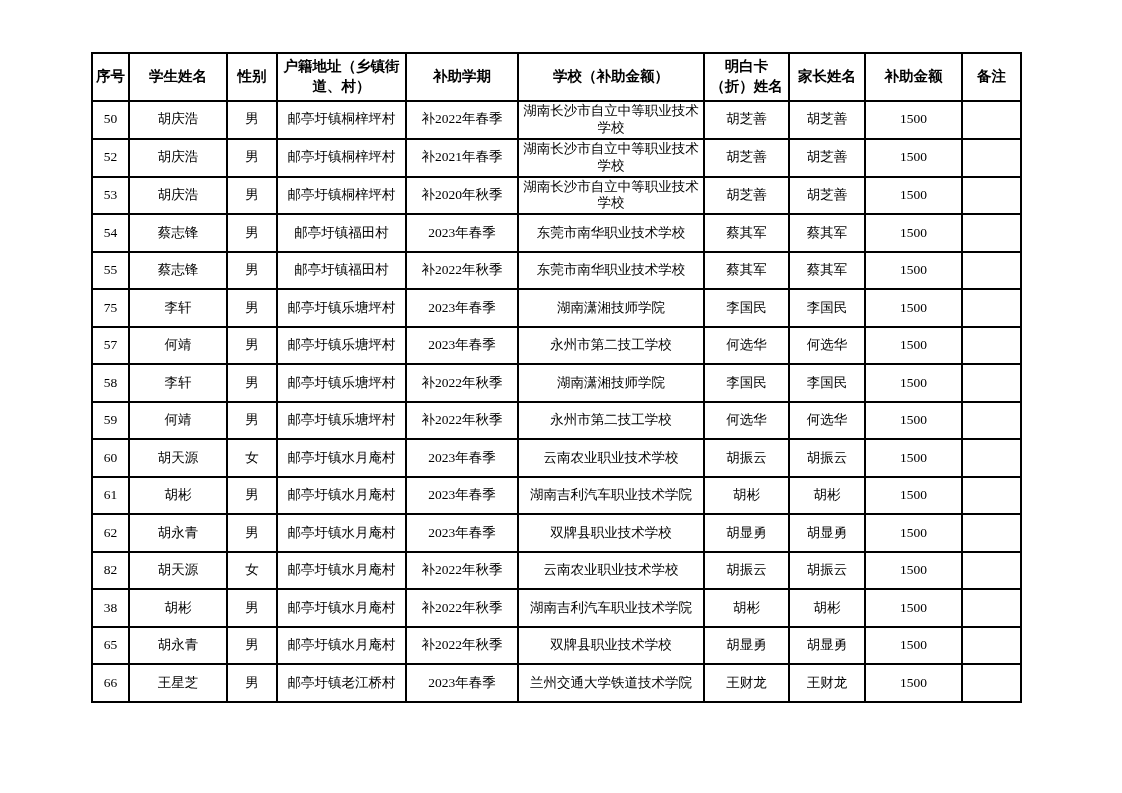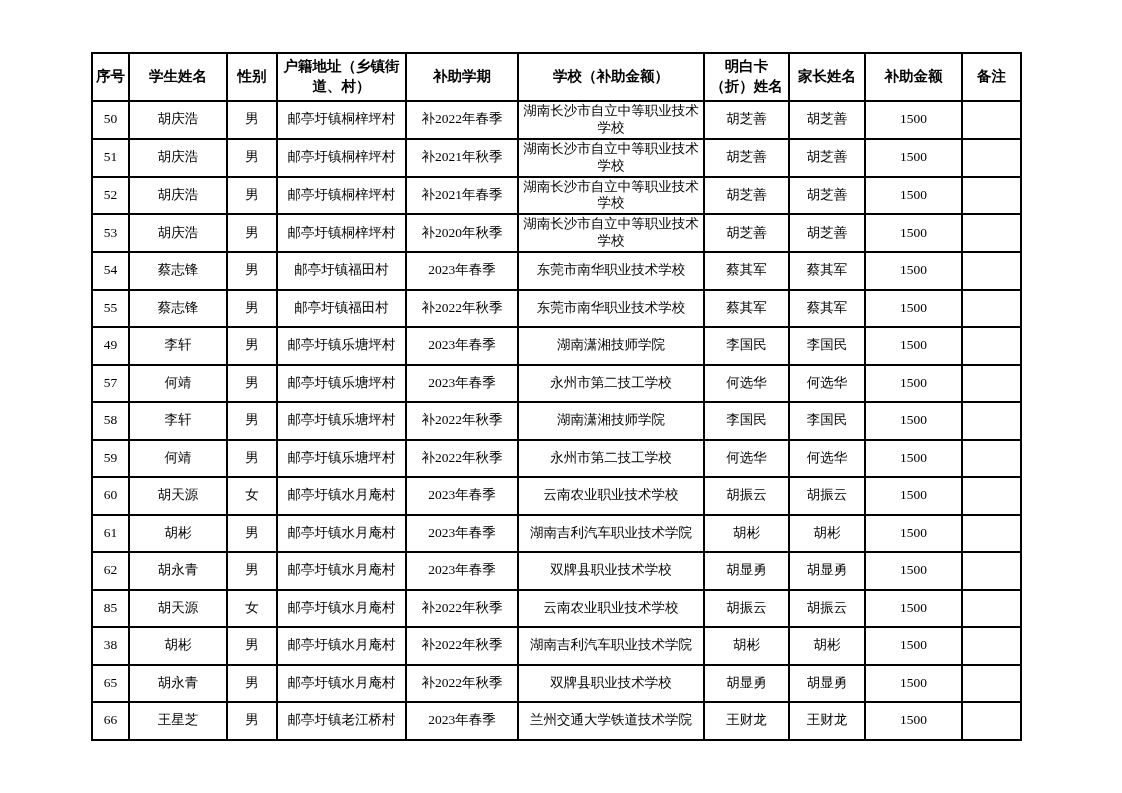--- a/index.html
+++ b/index.html
@@ -104,32 +104,20 @@
           <td>男</td>
           <td>邮亭圩镇桐梓坪村</td>
           <td>补2022年春季</td>
           <td>湖南长沙市自立中等职业技术学校</td>
           <td>胡芝善</td>
           <td>胡芝善</td>
           <td>1500</td>
           <td></td>
         </tr>
         <tr>
-          <td>51</td>
-          <td>胡庆浩</td>
-          <td>男</td>
-          <td>邮亭圩镇桐梓坪村</td>
-          <td>补2021年秋季</td>
-          <td>湖南长沙市自立中等职业技术学校</td>
-          <td>胡芝善</td>
-          <td>胡芝善</td>
-          <td>1500</td>
-          <td></td>
-        </tr>
-        <tr>
           <td>52</td>
           <td>胡庆浩</td>
           <td>男</td>
           <td>邮亭圩镇桐梓坪村</td>
           <td>补2021年春季</td>
           <td>湖南长沙市自立中等职业技术学校</td>
           <td>胡芝善</td>
           <td>胡芝善</td>
           <td>1500</td>
           <td></td>
@@ -164,21 +152,21 @@
           <td>男</td>
           <td>邮亭圩镇福田村</td>
           <td>补2022年秋季</td>
           <td>东莞市南华职业技术学校</td>
           <td>蔡其军</td>
           <td>蔡其军</td>
           <td>1500</td>
           <td></td>
         </tr>
         <tr>
-          <td>49</td>
+          <td>75</td>
           <td>李轩</td>
           <td>男</td>
           <td>邮亭圩镇乐塘坪村</td>
           <td>2023年春季</td>
           <td>湖南潇湘技师学院</td>
           <td>李国民</td>
           <td>李国民</td>
           <td>1500</td>
           <td></td>
         </tr>
@@ -248,21 +236,21 @@
           <td>男</td>
           <td>邮亭圩镇水月庵村</td>
           <td>2023年春季</td>
           <td>双牌县职业技术学校</td>
           <td>胡显勇</td>
           <td>胡显勇</td>
           <td>1500</td>
           <td></td>
         </tr>
         <tr>
-          <td>85</td>
+          <td>82</td>
           <td>胡天源</td>
           <td>女</td>
           <td>邮亭圩镇水月庵村</td>
           <td>补2022年秋季</td>
           <td>云南农业职业技术学校</td>
           <td>胡振云</td>
           <td>胡振云</td>
           <td>1500</td>
           <td></td>
         </tr>

